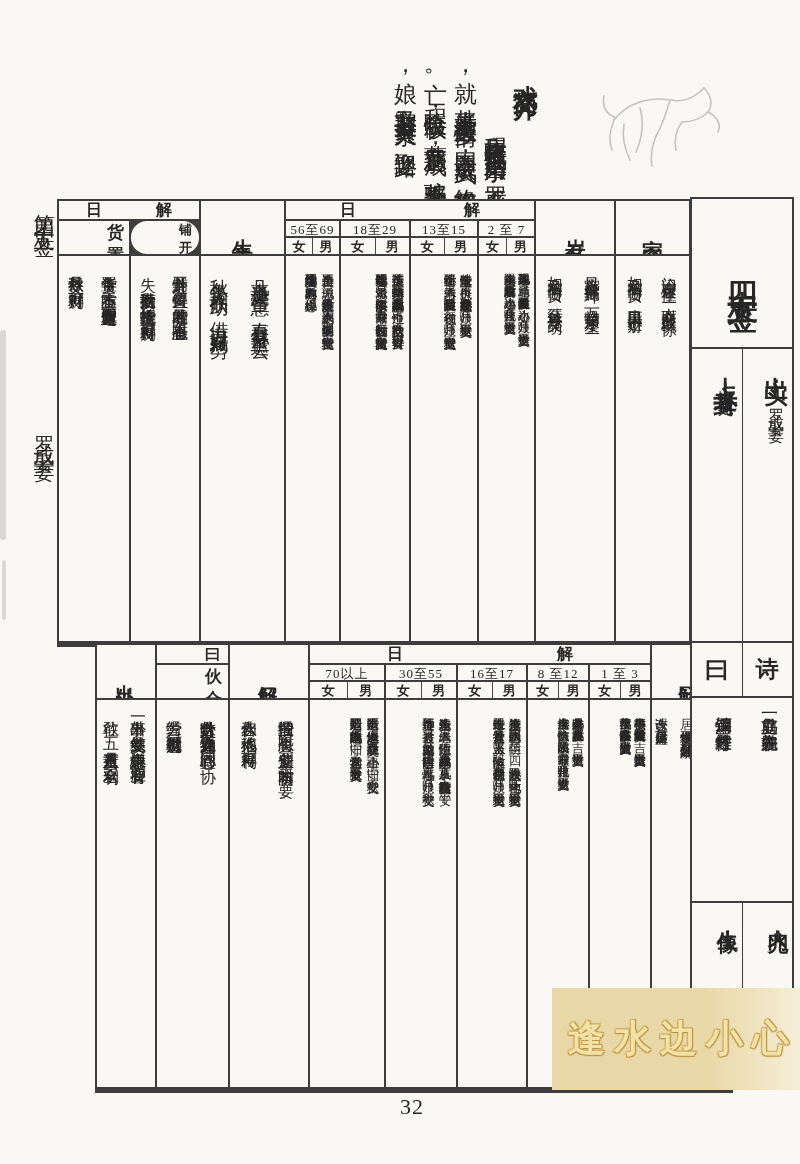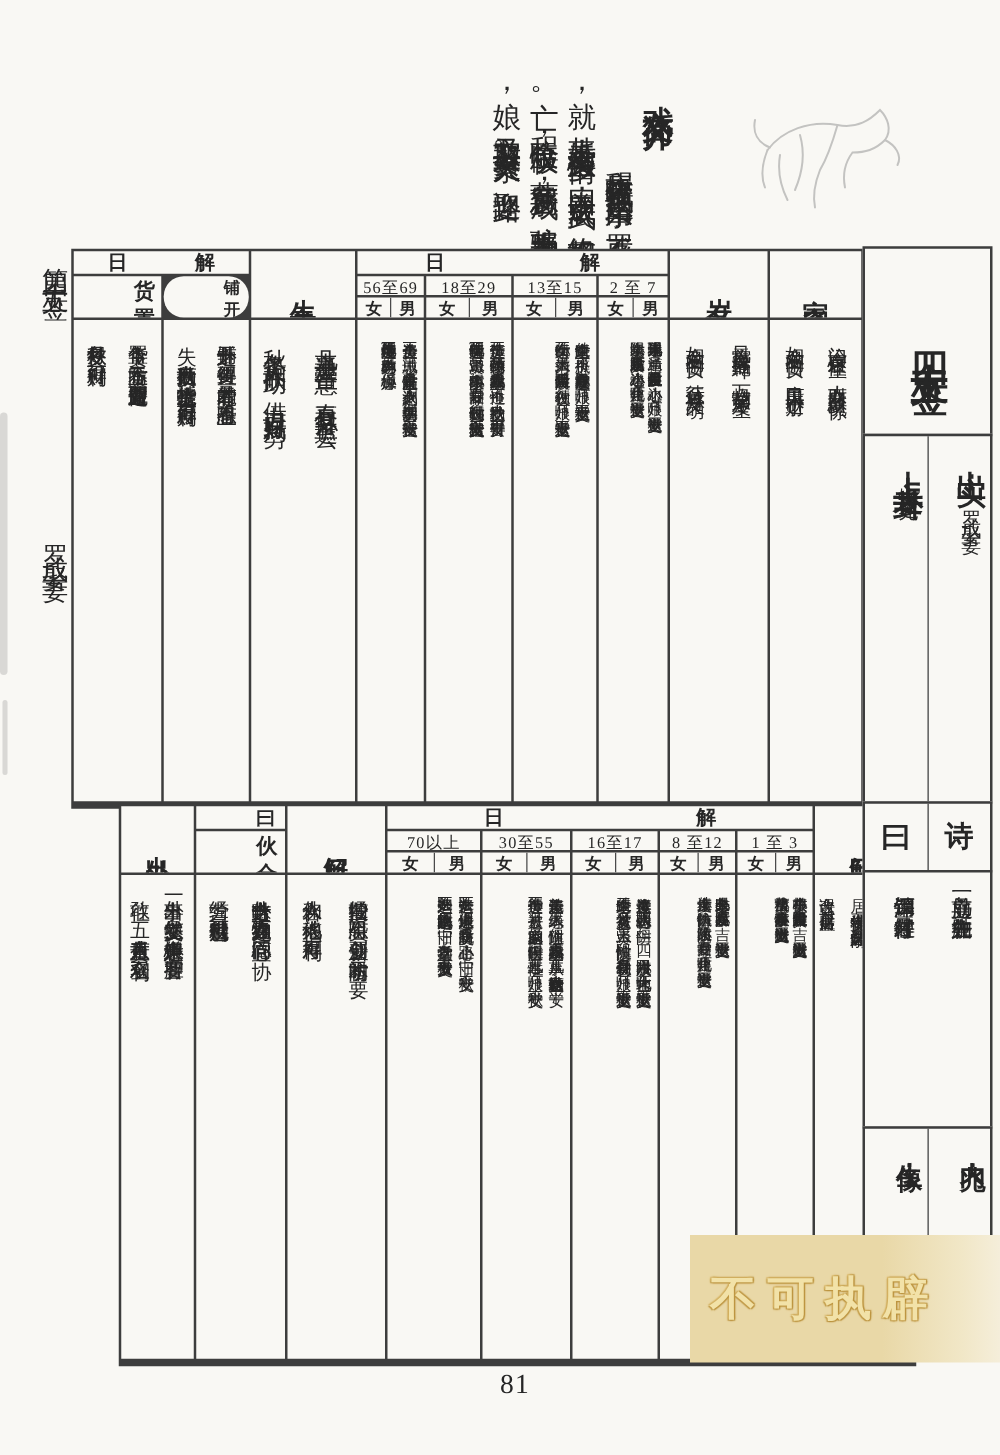--- a/index.html
+++ b/index.html
@@ -303,16 +303,16 @@
   <div>一鸟庭前立　胜如争在先</div>
   <div>深潭垂钓饵　得鲤任君才</div>
 </div>
 
 <div class="pbox" id="p-nei">
   <div class="half left">生像：</div>
   <div class="half">内兆：</div>
 </div>
 
 <div id="watermark">
-  <div class="wm-text">不可执辟</div>
-</div>
-
-<div id="pagenum">81</div>
+  <div class="wm-text">逢水边小心</div>
+</div>
+
+<div id="pagenum">32</div>
 
 </body></html>

